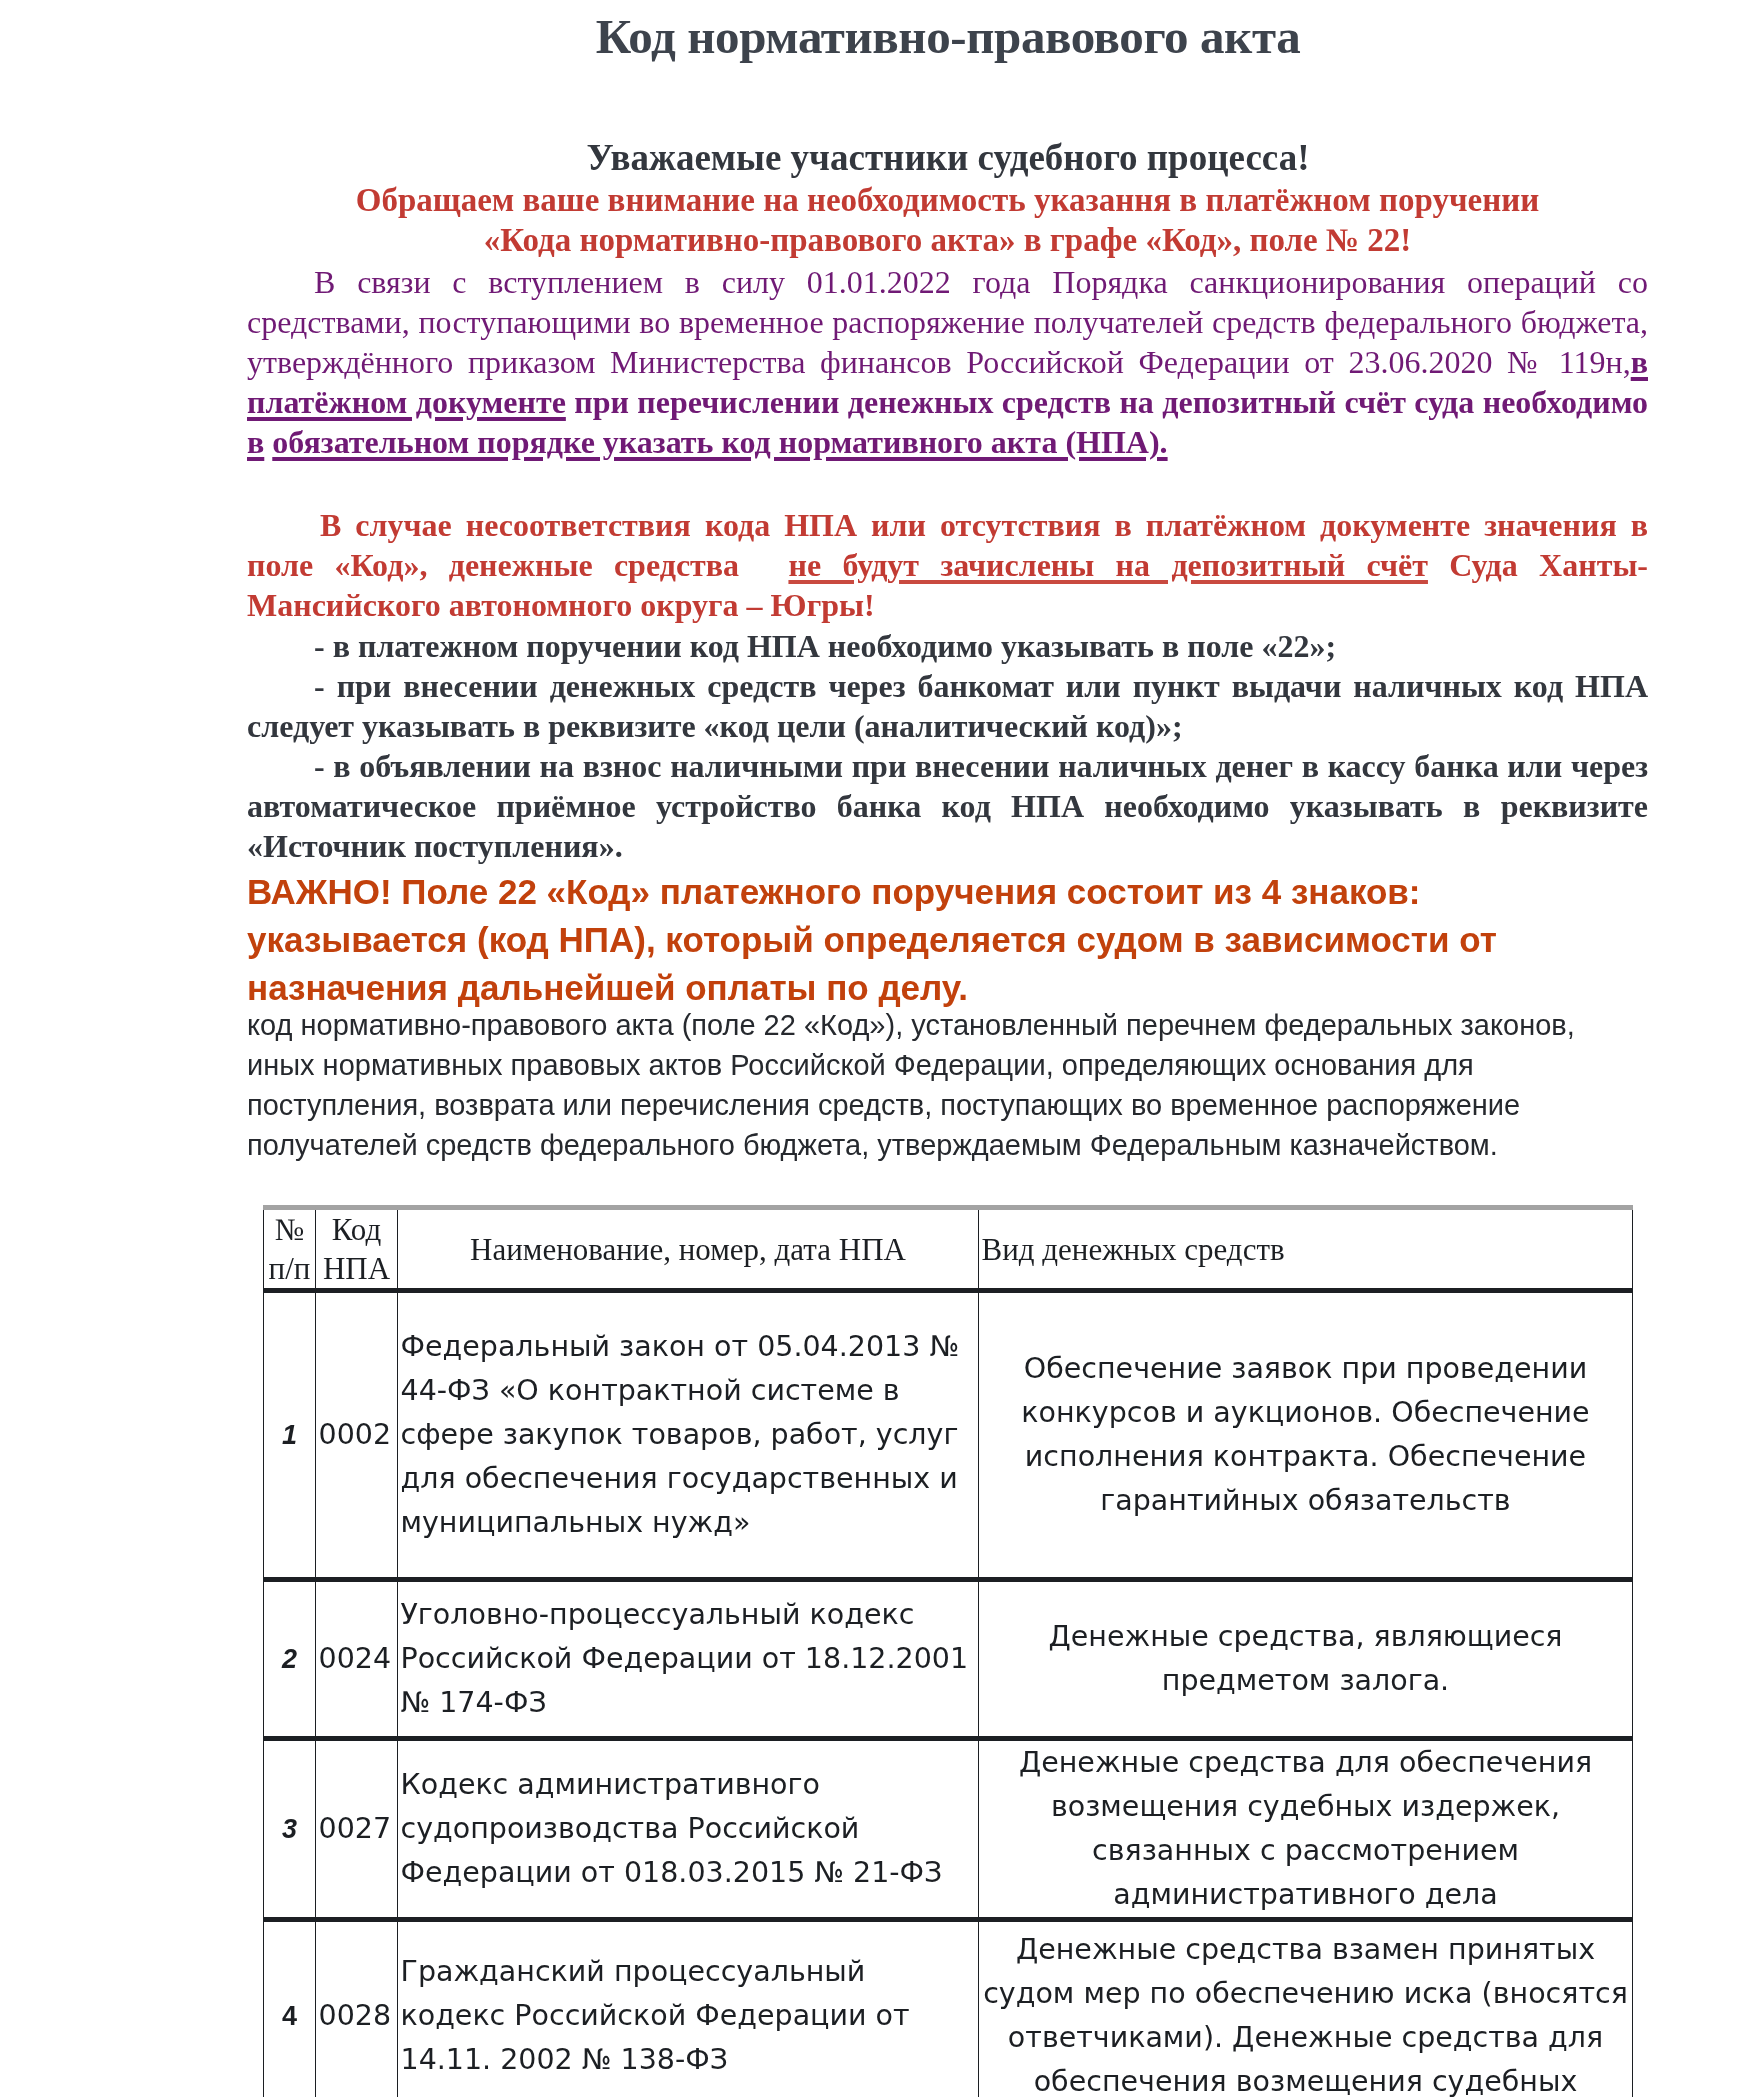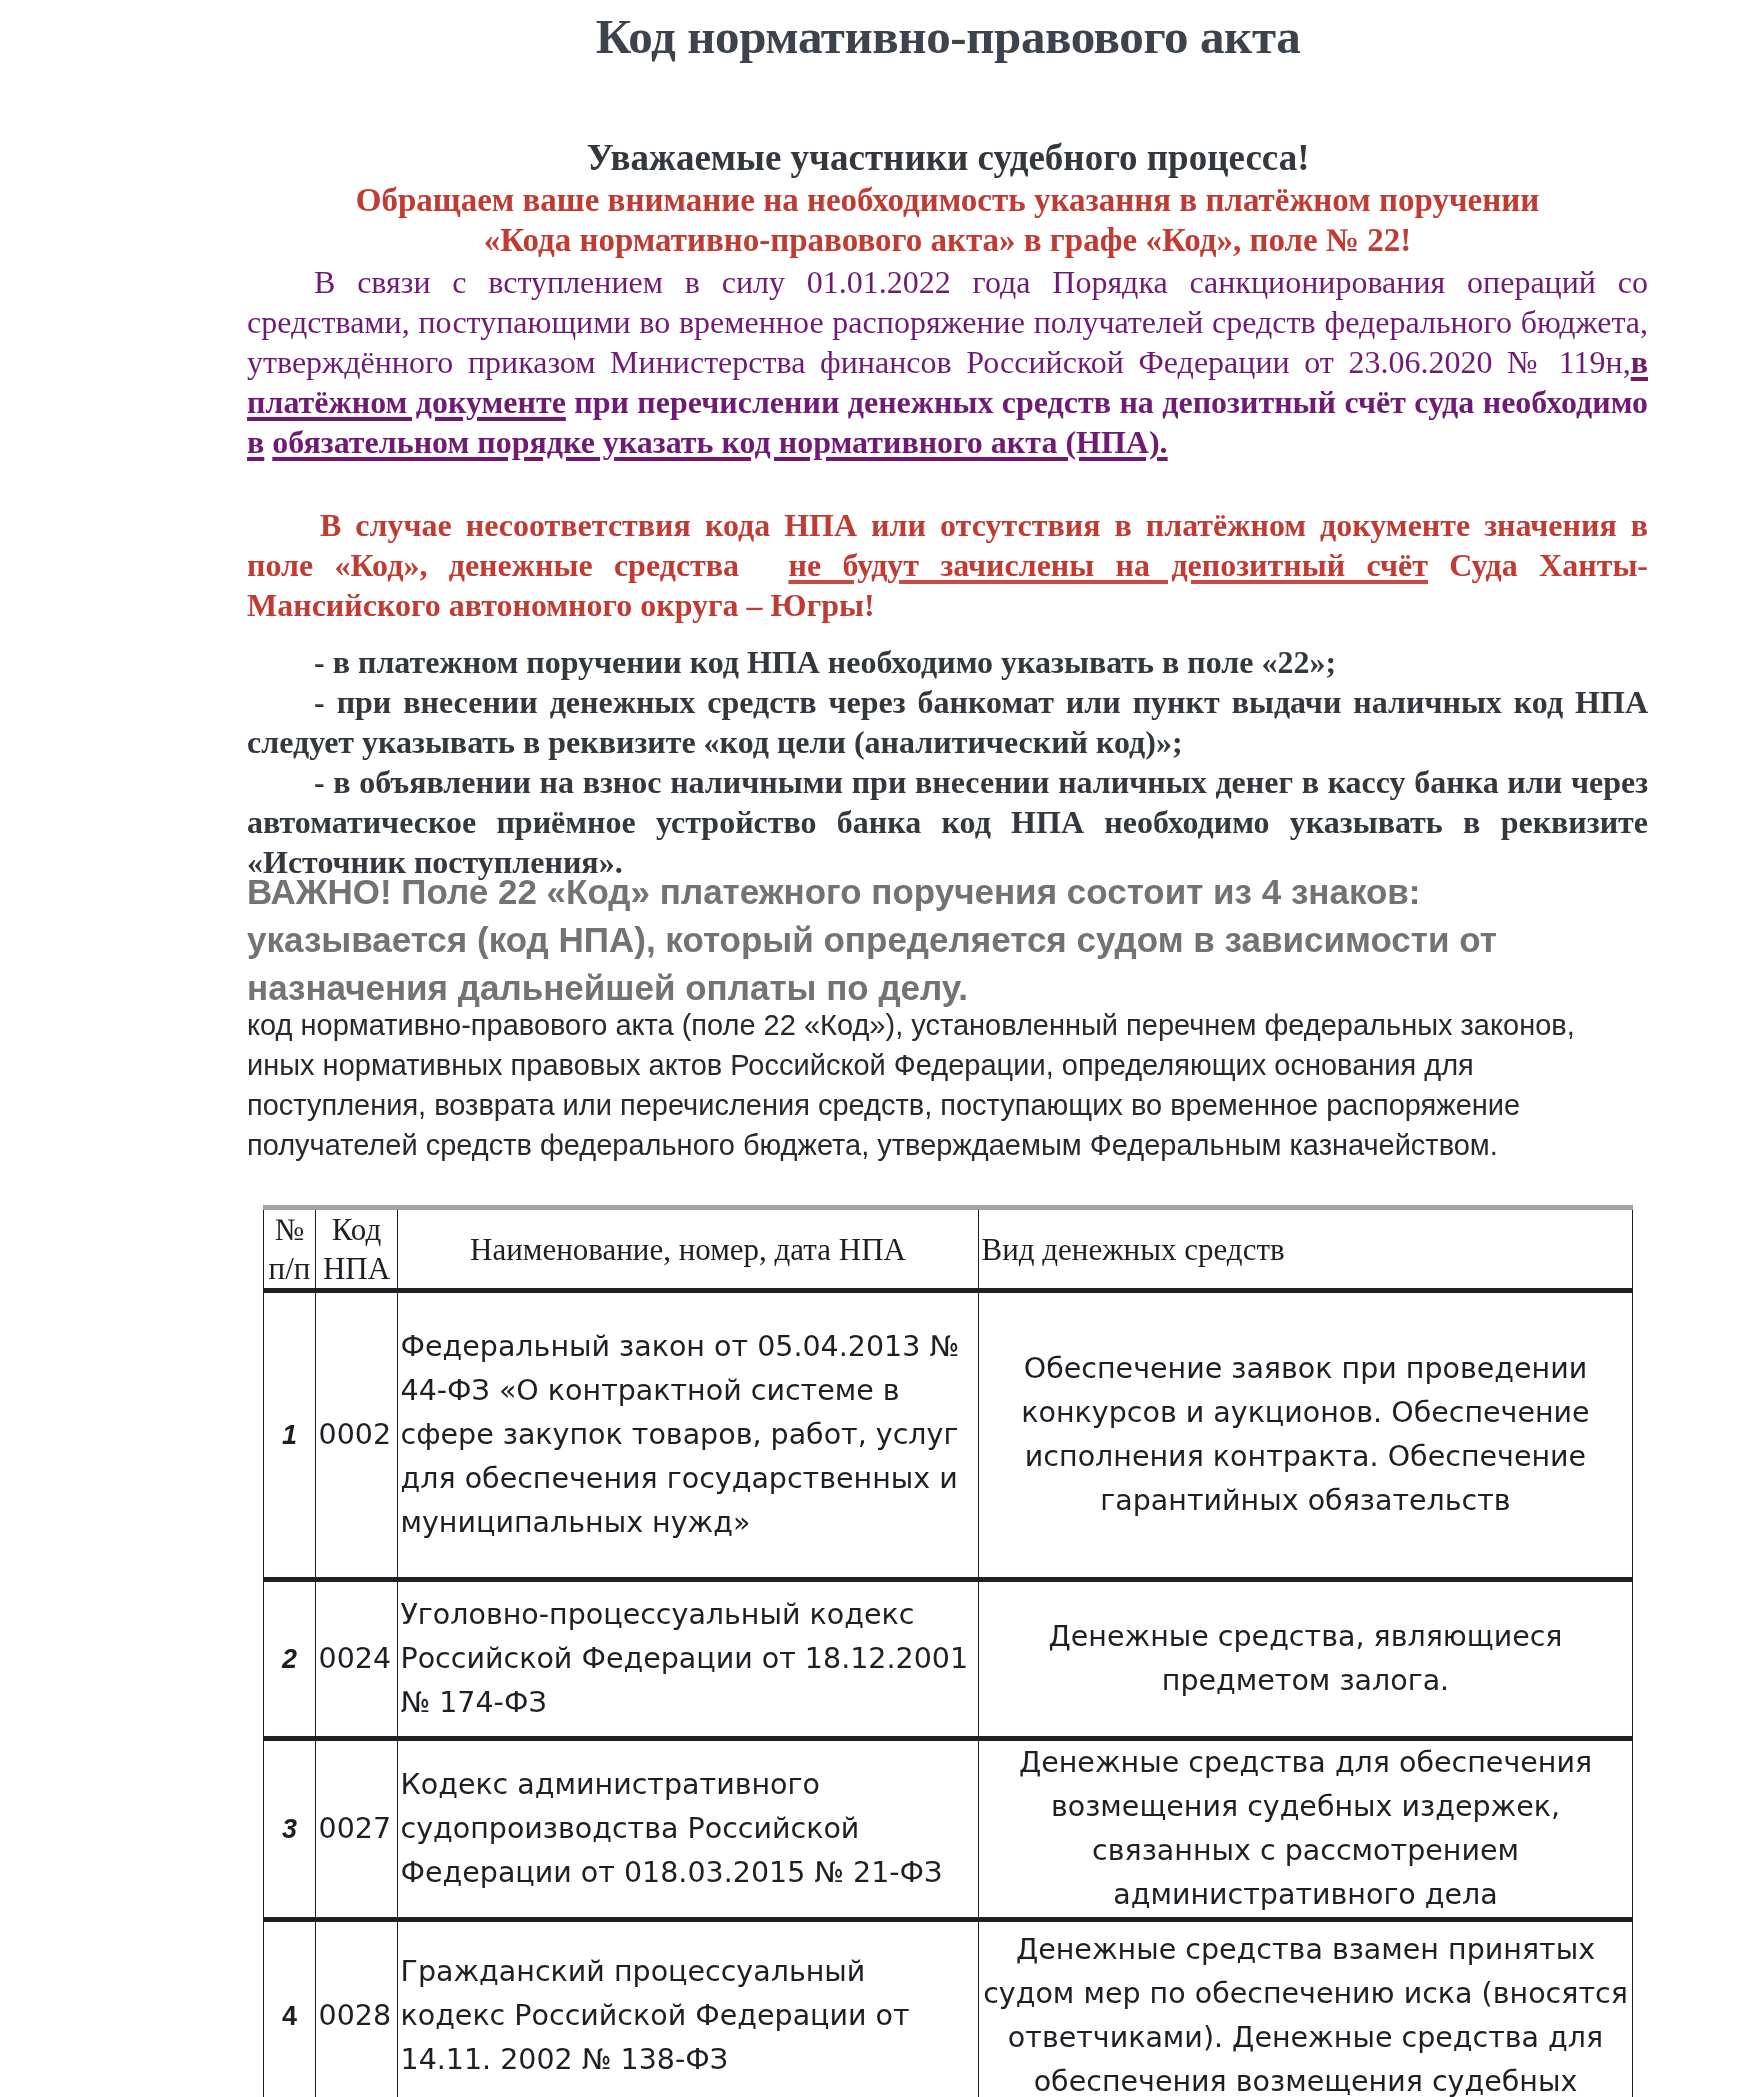--- a/index.html
+++ b/index.html
@@ -8,23 +8,23 @@
   .title { left:0; width:1896px; top:8.4px; text-align:center; font-size:49px; font-weight:bold; color:#3d434c; letter-spacing:-0.4px; }
   .greeting { left:0; width:1896px; top:136px; text-align:center; font-size:37px; font-weight:bold; color:#33373e; }
   .notice { left:247px; width:1401px; top:180px; text-align:center; font-size:33px; font-weight:bold; color:#c23b33; line-height:40px; }
   .para { left:247px; width:1401px; font-size:32px; line-height:40px; text-align:justify; text-align-last:left; }
   .p1 { top:262px; color:#701a75; }
   .p1 .indent { padding-left:67px; }
   .bold { font-weight:bold; }
   .ul-dark { text-decoration:underline; text-decoration-thickness:3.8px; text-underline-offset:4.2px; }
   .p-red { top:505px; color:#c23b33; font-weight:bold; }
   .ul-red { text-decoration:underline; text-decoration-thickness:4.2px; text-underline-offset:4.2px; text-decoration-color:#c94a40;margin-left:28px; }
-  .list { left:247px; width:1401px; top:626px; font-size:32px; line-height:40px; font-weight:bold; color:#33373e; text-align:justify; text-align-last:left;margin-top:16px; }
+  .list { left:247px; width:1401px; top:626px; font-size:32px; line-height:40px; font-weight:bold; color:#33373e; text-align:justify; text-align-last:left; }
   .list p { margin:0; text-indent:67px; }
-  .important { left:247px; width:1401px; top:868px; font-family:"Liberation Sans","DejaVu Sans",sans-serif; font-size:35px; line-height:48px; font-weight:bold; color:#737373; }
+  .important { left:247px; width:1401px; top:868px; font-family:"Liberation Sans","DejaVu Sans",sans-serif; font-size:35px; line-height:48px; font-weight:bold; color:#c2410c; }
   .plain { left:247px; width:1401px; top:1005px; font-family:"Liberation Sans","DejaVu Sans",sans-serif; font-size:29px; line-height:40px; color:#26292e; }
   table.npa { position:absolute; left:263px; top:1205px; width:1370px; border-collapse:collapse; font-family:"DejaVu Sans","Liberation Sans",sans-serif; color:#1c1f23; }
   table.npa td, table.npa th { border:1.7px solid #1c1f23; vertical-align:middle; padding:0 2.5px; font-size:28.5px; line-height:44px; font-weight:normal; }
   table.npa tr { border-bottom:5px solid #1c1f23; }
   table.npa thead tr { border-top:5px solid #a3a3a3; }
   table.npa th { text-align:center; font-family:"Liberation Serif","DejaVu Serif",serif; font-size:31px; line-height:39px; }
   .c-num { width:46px; text-align:center; font-weight:bold; font-style:italic; }
   .c-code { width:76px; text-align:left; }
   .c-name { width:575px; text-align:left; }
   .c-kind { text-align:center; }

